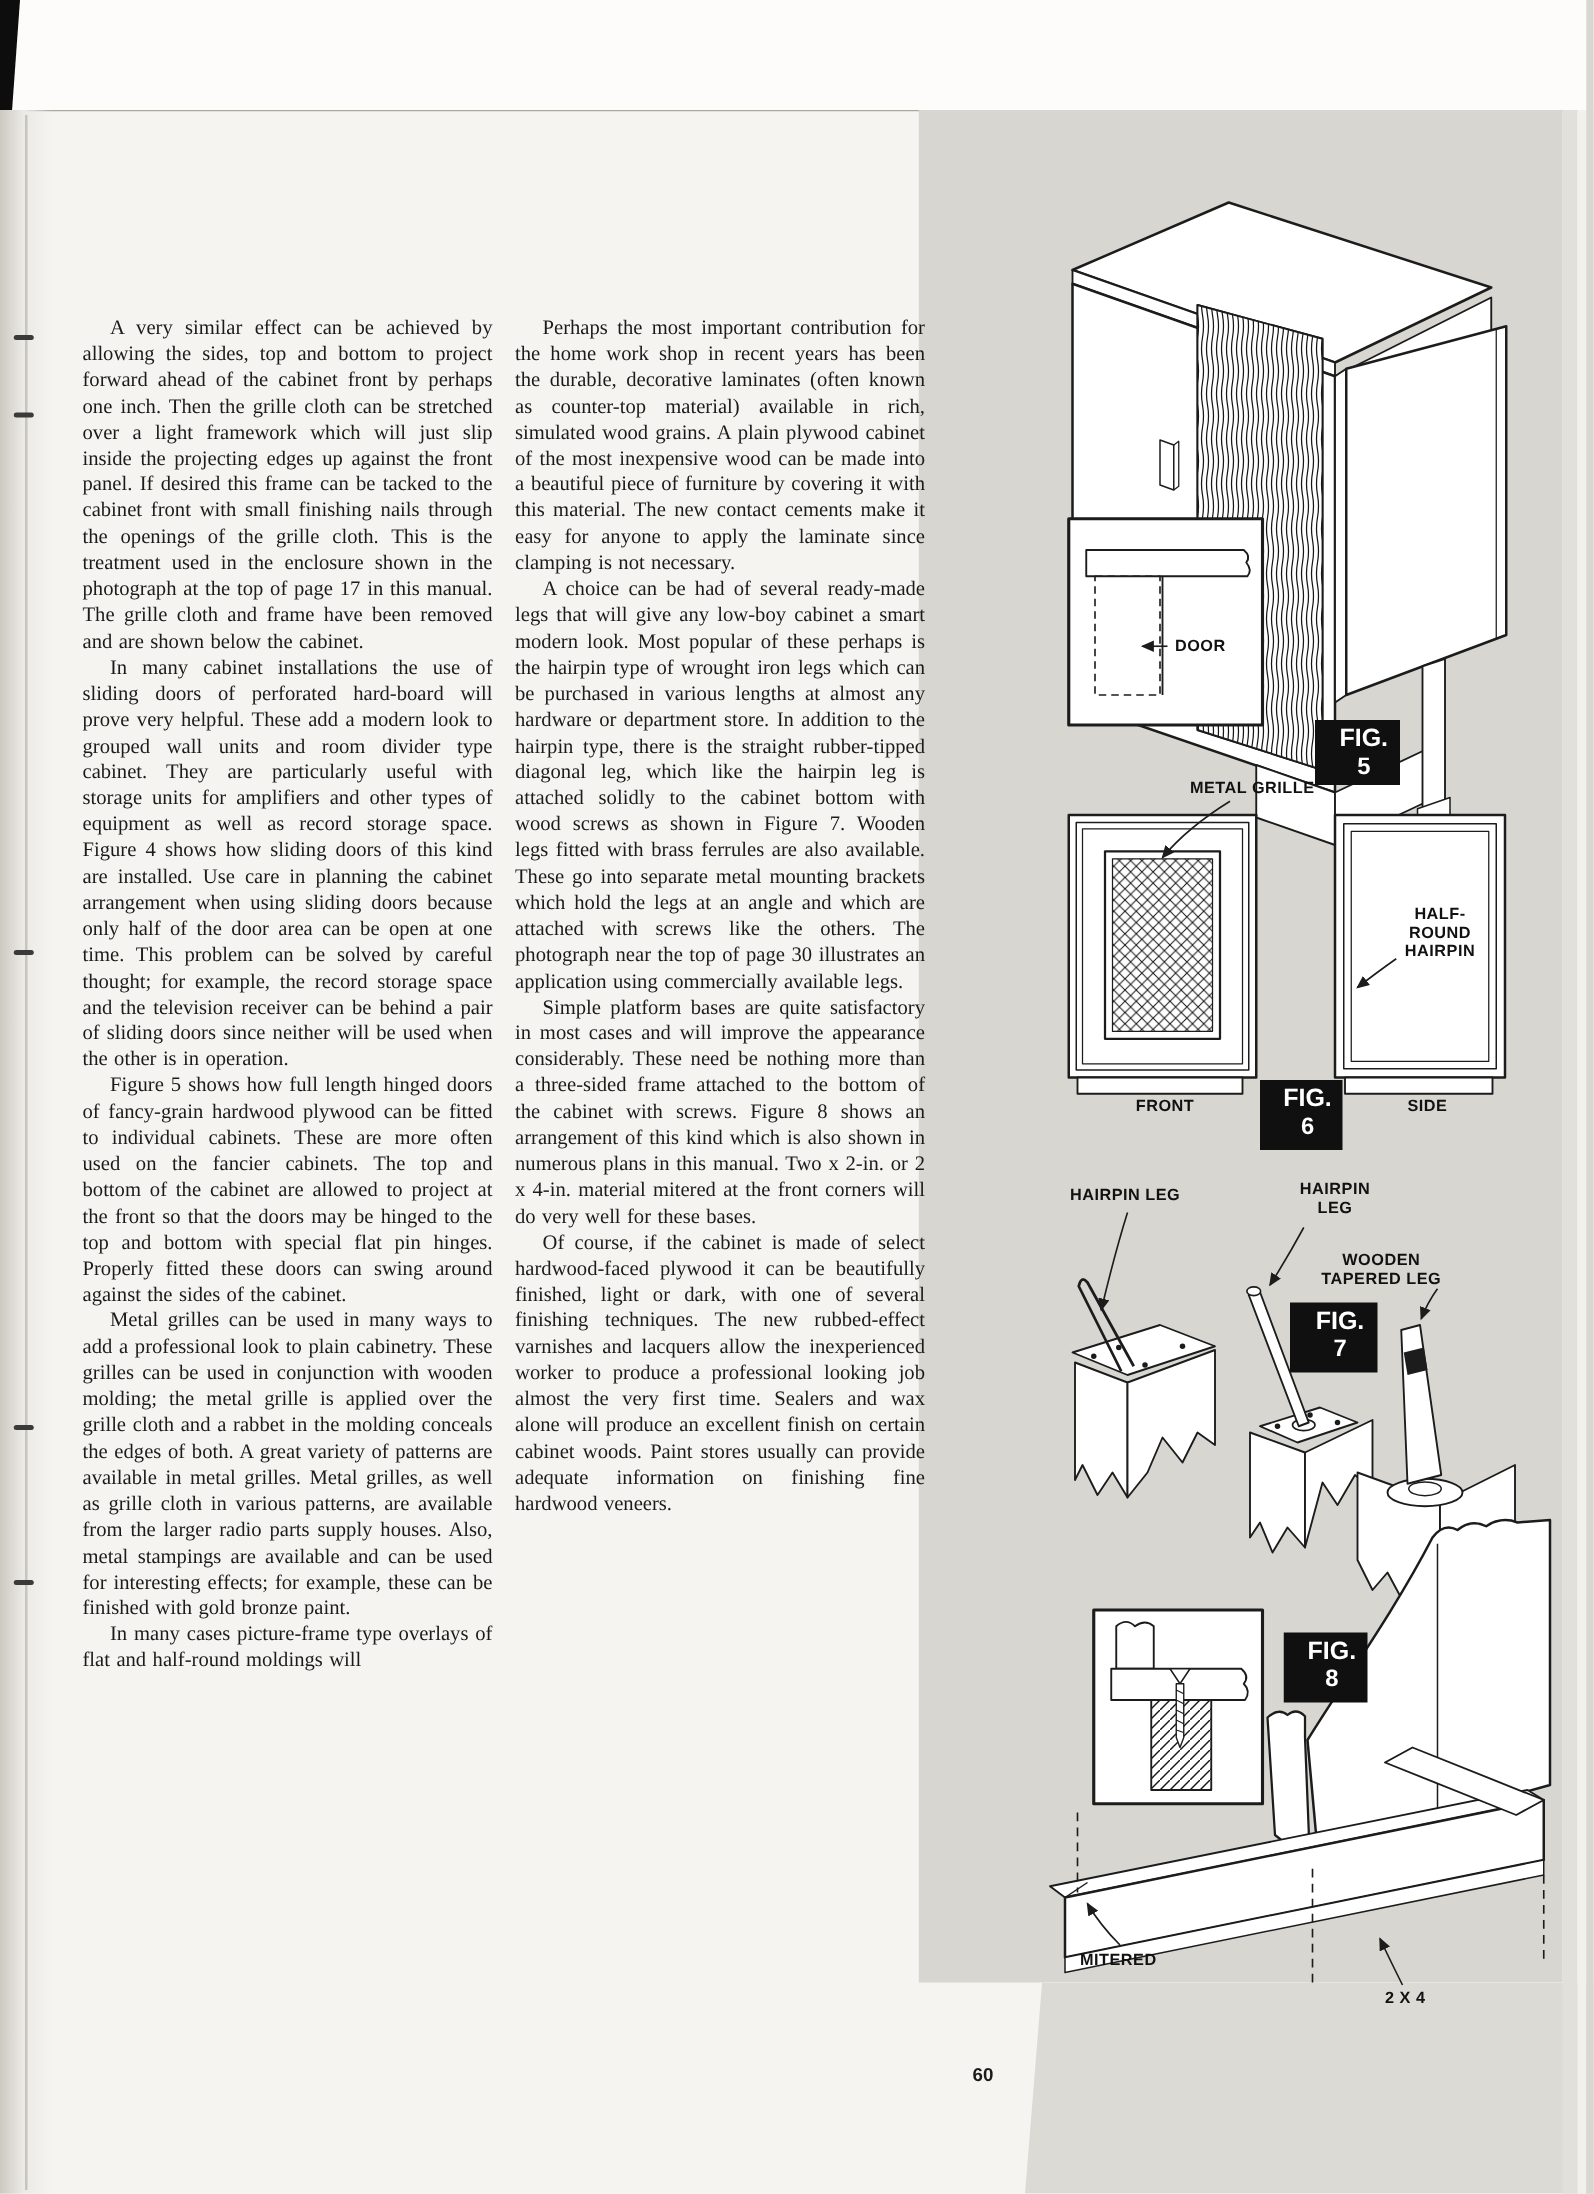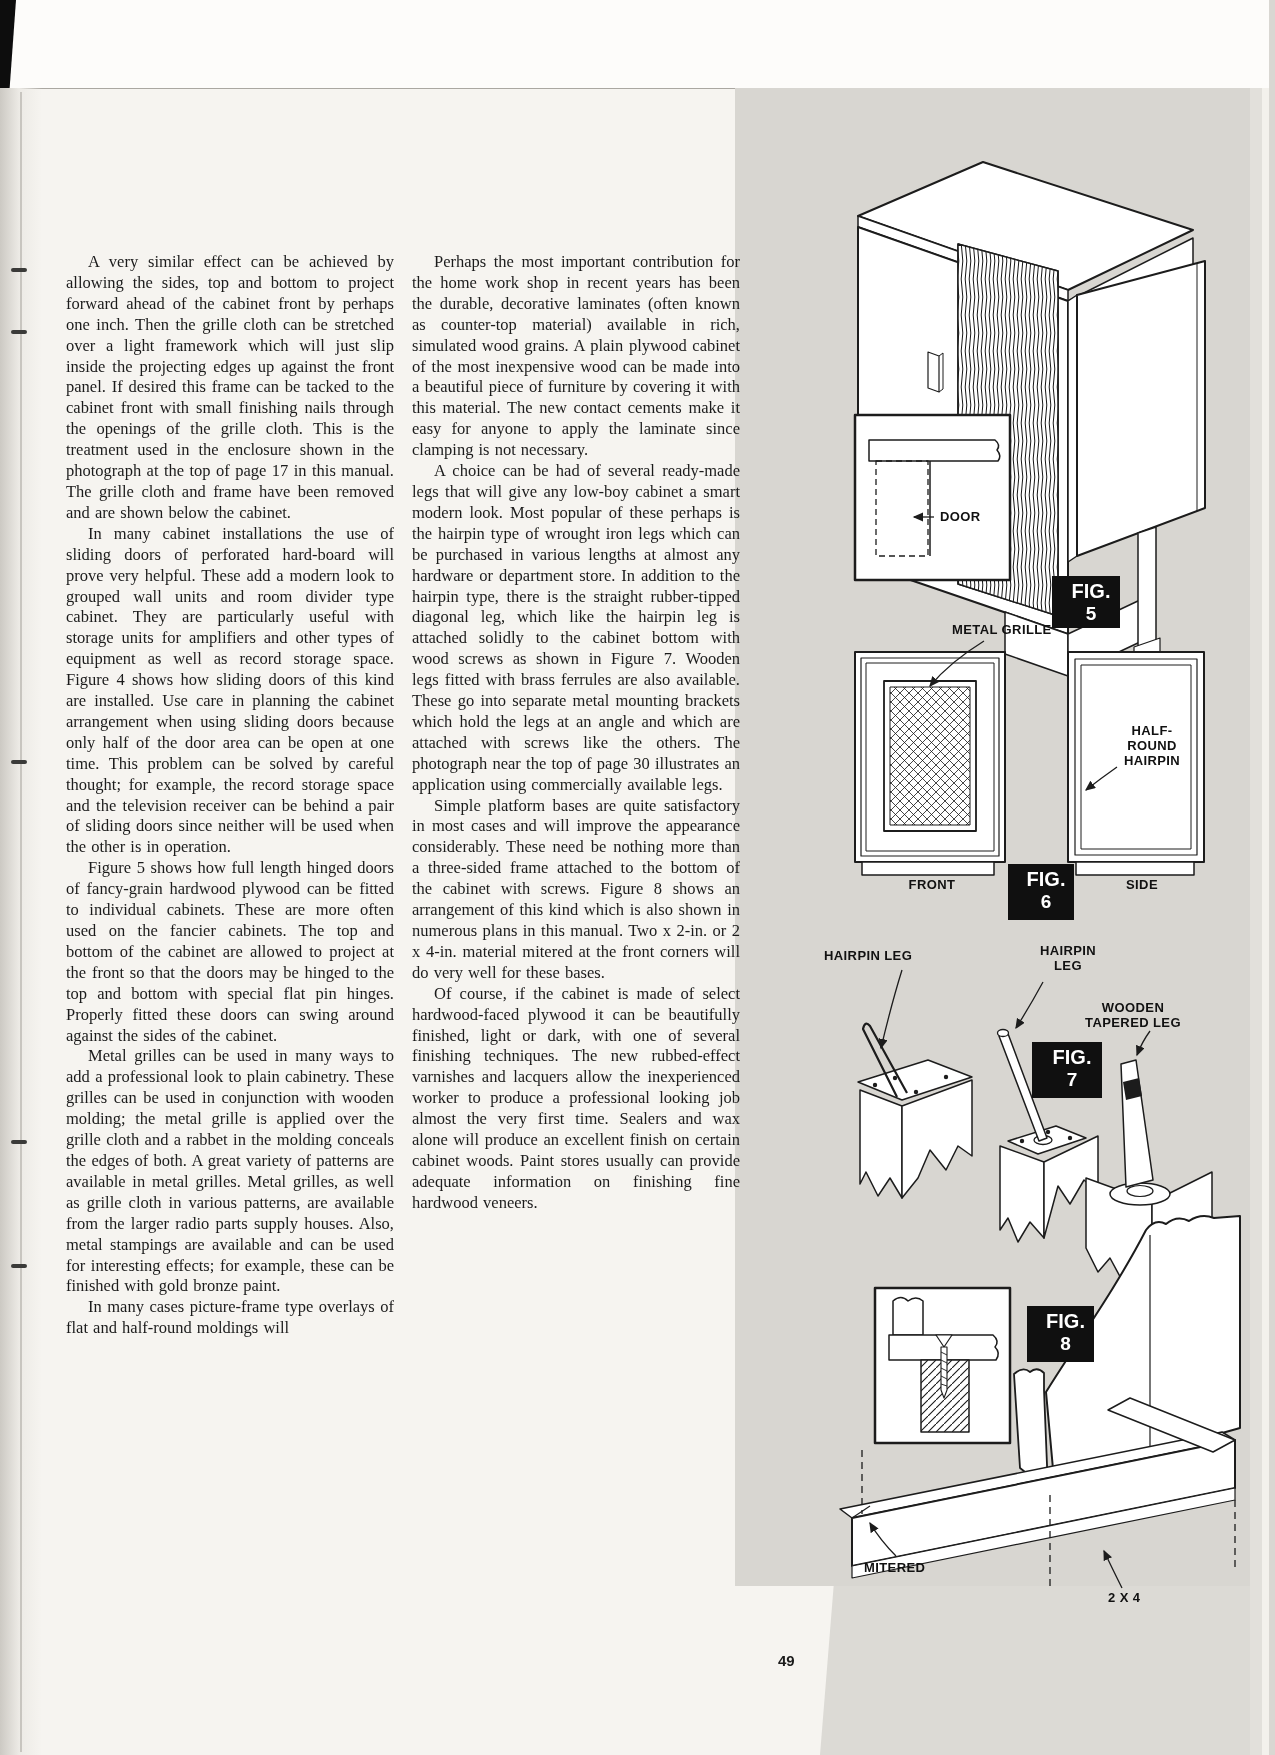--- a/index.html
+++ b/index.html
@@ -218,36 +218,36 @@
 </div>
 
 <div class="lbl center" style="left:902px;top:877px;width:60px;">FRONT</div>
 <div class="lbl center" style="left:1112px;top:877px;width:60px;">SIDE</div>
 
 <div class="figbox" style="left:1008px;top:864px;width:56px;height:56px;">
   <div class="t1">FIG.</div>
   <div class="t2">6</div>
 </div>
 
-<div class="lbl" style="left:824px;top:948px;">HAIRPIN LEG</div>
+<div class="lbl" style="left:856px;top:948px;">HAIRPIN LEG</div>
 <div class="lbl center" style="left:1018px;top:943px;width:100px;">
   <div>HAIRPIN</div>
   <div>LEG</div>
 </div>
-<div class="lbl center" style="left:1050px;top:1000px;width:110px;margin-left:28px;">
+<div class="lbl center" style="left:1050px;top:1000px;width:110px;">
   <div>WOODEN</div>
   <div>TAPERED LEG</div>
 </div>
 
 <div class="figbox" style="left:1032px;top:1042px;width:60px;height:56px;">
   <div class="t1">FIG.</div>
   <div class="t2">7</div>
 </div>
 
 <div class="figbox" style="left:1027px;top:1306px;width:57px;height:56px;">
   <div class="t1">FIG.</div>
   <div class="t2">8</div>
 </div>
 
 <div class="lbl" style="left:864px;top:1560px;">MITERED</div>
 <div class="lbl" style="left:1108px;top:1590px;">2 X 4</div>
 
-<div class="pagenum">49</div>
+<div class="pagenum">60</div>
 
 </body></html>

